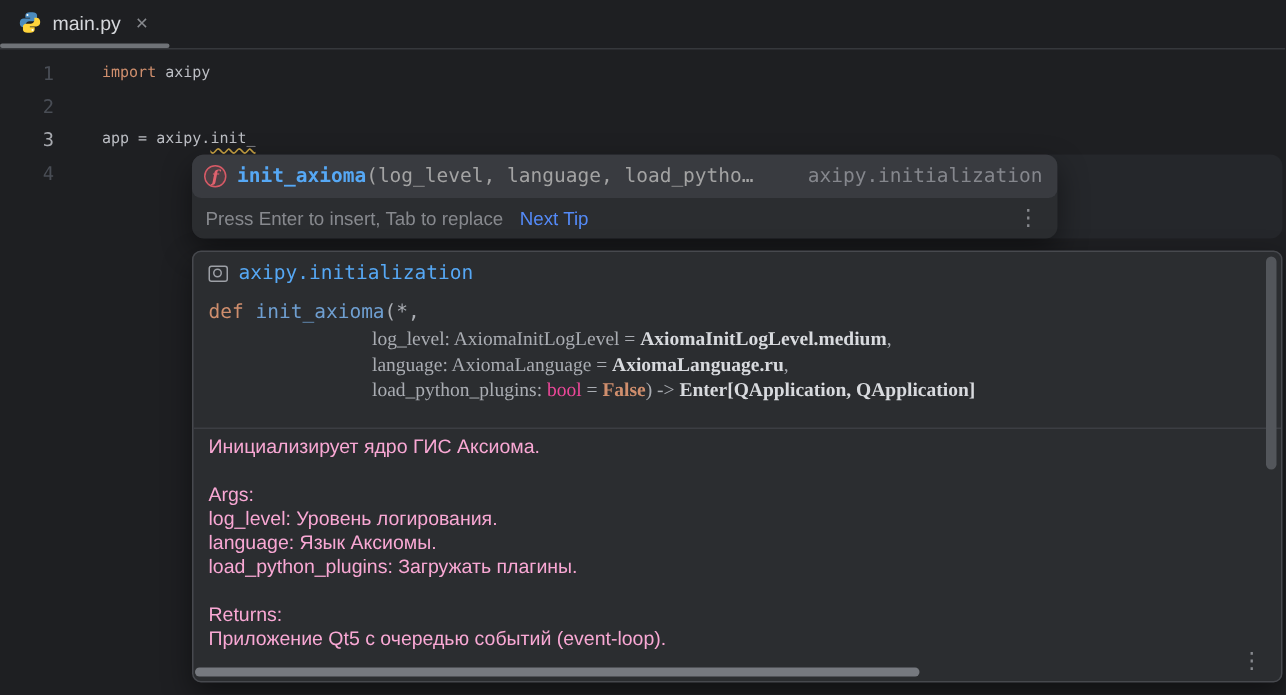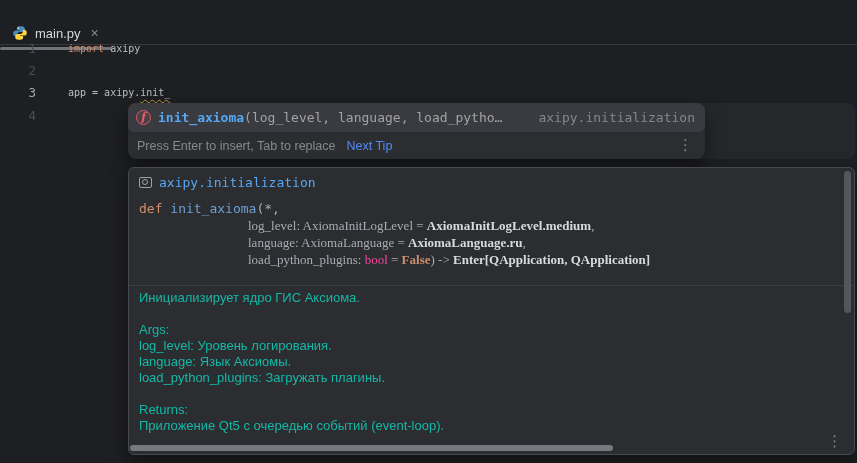--- a/index.html
+++ b/index.html
@@ -1,21 +1,21 @@
 <!DOCTYPE html>
 <html><head>
 <meta charset="utf-8">
 <style>
   * { margin:0; padding:0; box-sizing:border-box; }
   html,body { width:857px; height:463px; background:#1e1f22; overflow:hidden;
               font-family:"Liberation Sans", sans-serif; }
   .app { position:relative; width:857px; height:463px; background:#1e1f22; }
 
   
-  .tabbar { position:absolute; left:0; top:18px; width:857px; height:27px;
+  .tabbar { position:absolute; left:0; top:0; width:857px; height:33px;
             background:#1e1f22; border-bottom:1px solid #36383c; }
   .tab { position:absolute; left:0; top:0; height:30px; display:flex; align-items:center;
          padding:0 10px 0 12px; cursor:pointer; }
   .tab-label { color:#d5d7db; font-size:13px; margin-left:7px; }
   .tab-close { color:#87898e; font-size:14px; margin-left:10px; line-height:14px; }
   .tab-underline { position:absolute; left:0; top:29px; width:113px; height:3px;
                    background:#6f7277; border-radius:2px; }
   .py-icon { width:16px; height:16px; display:inline-block; }
 
   
@@ -66,21 +66,21 @@
   .sig { position:absolute; left:10px; top:32px;
          font-family:"DejaVu Sans Mono", monospace; font-size:13px; color:#a9acb2; }
   .sig-line { white-space:pre; line-height:17px; }
   .sig-cont { padding-left:calc(16ch + 5px);font-family:Liberation Serif, serif; }
   .sig .fname { color:#6f9fd1; }
   .sig .b { font-weight:bold; color:#d8dade; }
   .sig .b-orange { font-weight:bold; color:#cf8e6d; }
   .sig .type-blue { color:#ec4899; }
   .doc-divider { position:absolute; left:0; top:117px; width:100%; height:1px; background:#3c3e43; }
   .doc-body { position:absolute; left:10px; top:122px; right:26px; }
-  .doc-line { font-size:13px; color:#14b8a6; line-height:16px; white-space:pre; }
+  .doc-line { font-size:13px; color:#f9a8d4; line-height:16px; white-space:pre; }
   .doc-spacer { height:16px; }
   .h-thumb { position:absolute; left:1px; top:277px; width:483px; height:6px;
              background:#76797f; border-radius:3px; cursor:pointer; }
   .v-thumb { position:absolute; right:3px; top:3px; width:7px; height:142px;
              background:#53565b; border-radius:4px; cursor:pointer; }
   .doc-kebab { position:absolute; right:12px; top:265px; color:#87898e; font-size:15px;
                line-height:15px; cursor:pointer; }
 </style>
 </head>
 <body>

